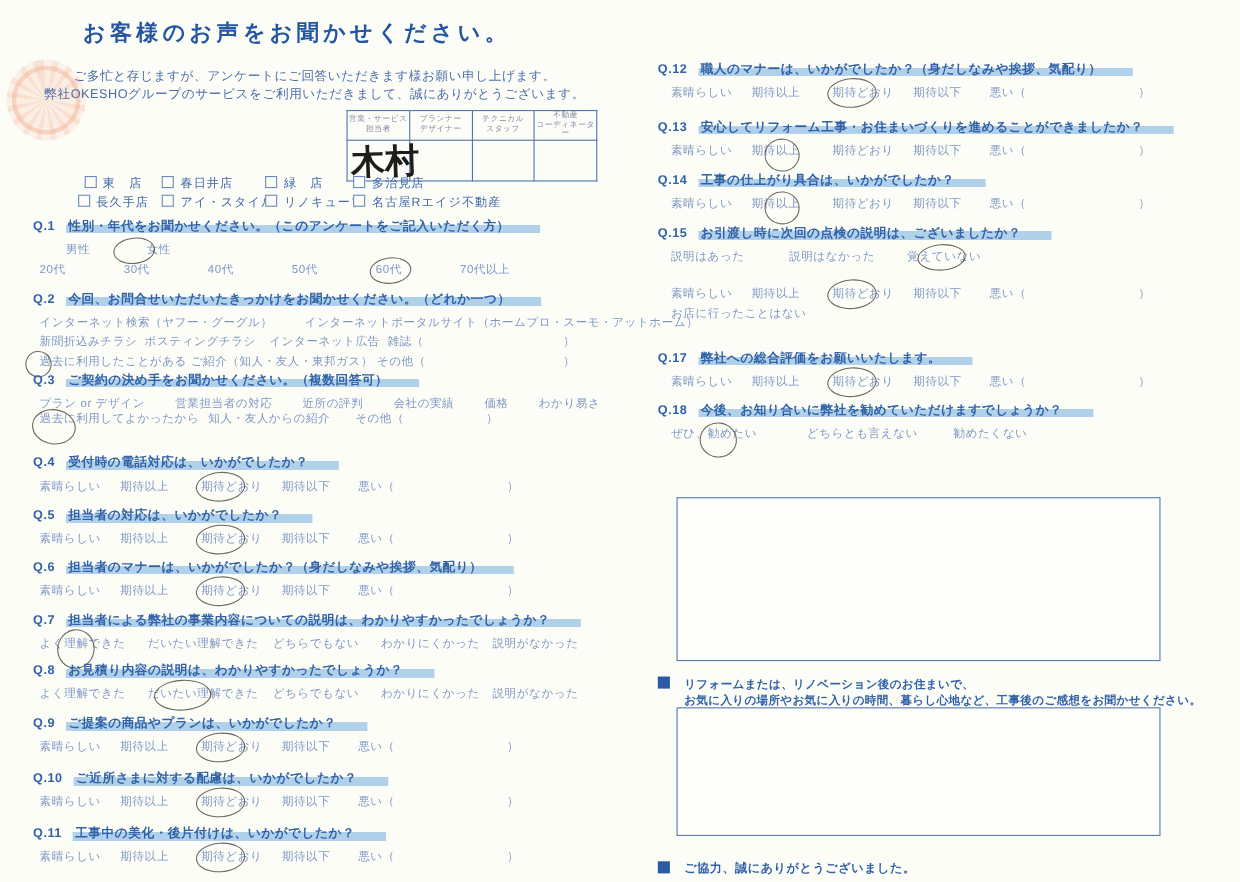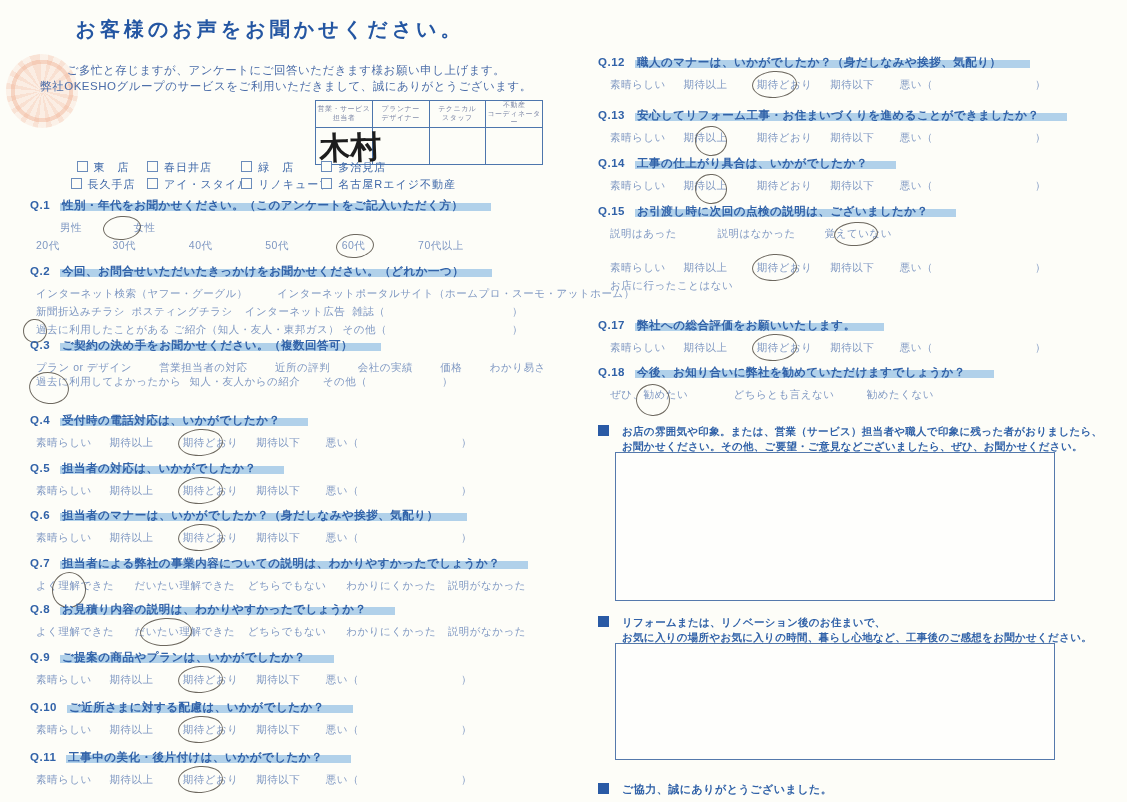--- a/index.html
+++ b/index.html
@@ -410,24 +410,20 @@
 
     <div class="q" style="top:365px">
       <div class="qh"><span class="qn">Q.18</span><span class="qt">今後、お知り合いに弊社を勧めていただけますでしょうか？</span></div>
       <div class="row q18r">
         <span class="opt"><b class="t">ぜひ、勧めたい</b><i class="circ v-susume"></i></span>
         <span class="opt">どちらとも言えない</span>
         <span class="opt">勧めたくない</span>
       </div>
     </div>
 
-    <div class="q" style="top:424px">
-      <div class="chead"><i class="blt"></i><span>お店の雰囲気や印象。または、営業（サービス）担当者や職人で印象に残った者がおりましたら、</span></div>
-      <div class="chead"><span class="l2">お聞かせください。その他、ご要望・ご意見などございましたら、ぜひ、お聞かせください。</span></div>
-    </div>
     <div class="cbox cbox1"></div>
 
     <div class="q" style="top:615px">
       <div class="chead"><i class="blt"></i><span>リフォームまたは、リノベーション後のお住まいで、</span></div>
       <div class="chead"><span class="l2">お気に入りの場所やお気に入りの時間、暮らし心地など、工事後のご感想をお聞かせください。</span></div>
     </div>
     <div class="cbox cbox2"></div>
 
     <div class="cfoot"><i class="blt"></i><span>ご協力、誠にありがとうございました。</span></div>
 

